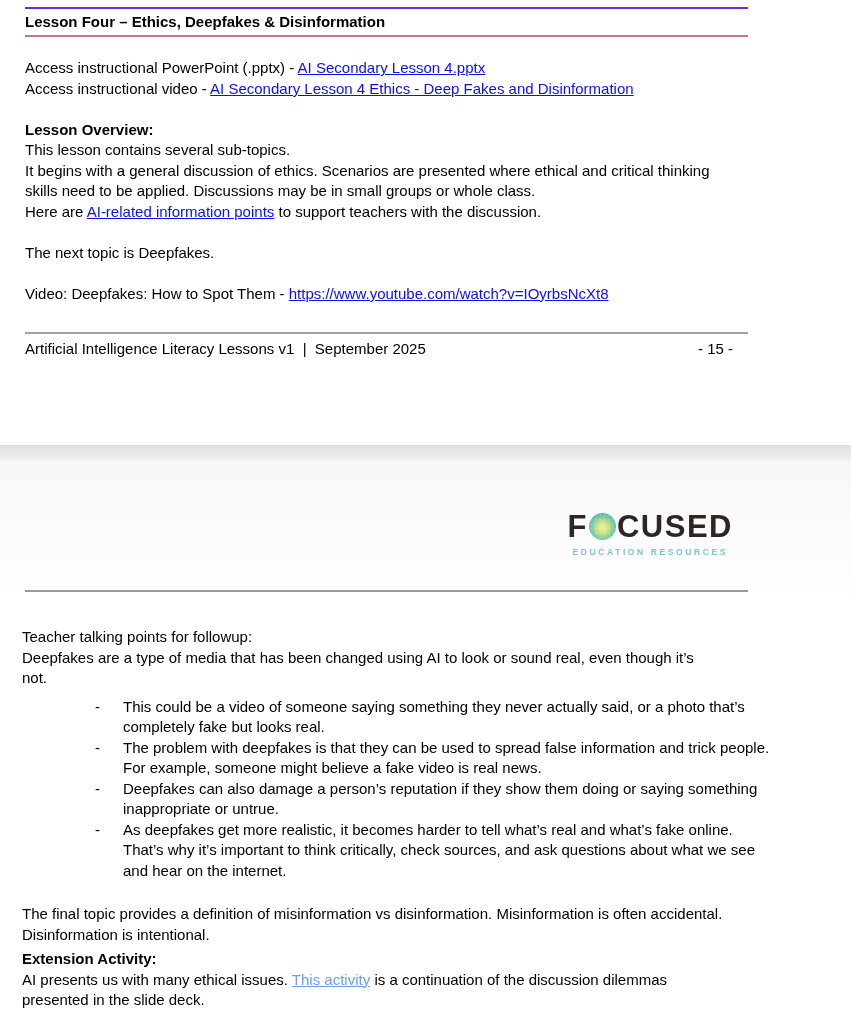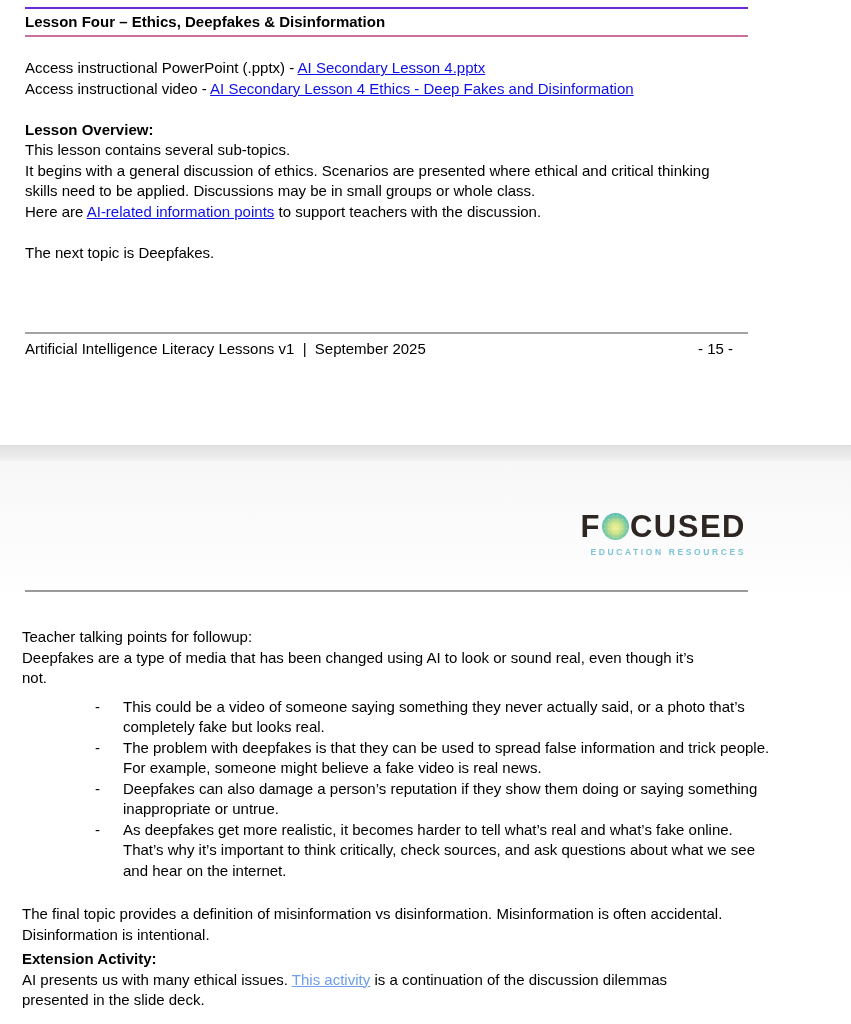--- a/index.html
+++ b/index.html
@@ -40,21 +40,21 @@
     height:15px;
     background:linear-gradient(180deg,#e2e2e2 0%,#e9e9e9 55%,#f2f2f2 100%);
     border-top:1px solid #dcdcdc;
   }
 
   
   .page2{
     position:relative;height:570px;
     background:linear-gradient(180deg,#f7f7f7 0%,#fbfbfb 70px,#ffffff 140px);
   }
-  .logo{position:absolute;top:50px;right:105px;text-align:right;}
+  .logo{position:absolute;top:50px;right:118px;text-align:center;}
   .logo-word{
     font-weight:700;font-size:31px;letter-spacing:1.5px;
     color:#2d2623;line-height:32px;white-space:nowrap;
   }
   .logo-o{
     display:inline-block;width:27px;height:27px;border-radius:50%;
     vertical-align:-3px;margin:0 1px;
     background-image:
       radial-gradient(rgba(255,255,255,0.55) 19%, rgba(255,255,255,0) 23%),
       radial-gradient(circle at 50% 55%, #f0f3a0 0%, #cfe387 28%, #7fcba0 55%, #35aecb 85%, #2fa6c6 100%);
@@ -86,20 +86,21 @@
     <p><span>Access instructional video - </span><a>AI Secondary Lesson 4 Ethics - Deep Fakes and Disinformation</a></p>
 
     <p class="mt-line bold">Lesson Overview:</p>
     <p>This lesson contains several sub-topics.</p>
     <p>It begins with a general discussion of ethics. Scenarios are presented where ethical and critical thinking
 skills need to be applied. Discussions may be in small groups or whole class.</p>
     <p><span>Here are </span><a>AI-related information points</a><span> to support teachers with the discussion.</span></p>
 
     <p class="mt-line">The next topic is Deepfakes.</p>
 
+    <p class="mt-line"><span>Video: Deepfakes: How to Spot Them - </span><a>https://www.youtube.com/watch?v=IOyrbsNcXt8</a></p>
   </div>
 
   <div class="footer">
     <div class="footer-rule"></div>
     <div class="footer-row">
       <span class="footer-left">Artificial Intelligence Literacy Lessons v1  |  September 2025</span>
       <span class="footer-right">- 15 -</span>
     </div>
   </div>
 </div>

